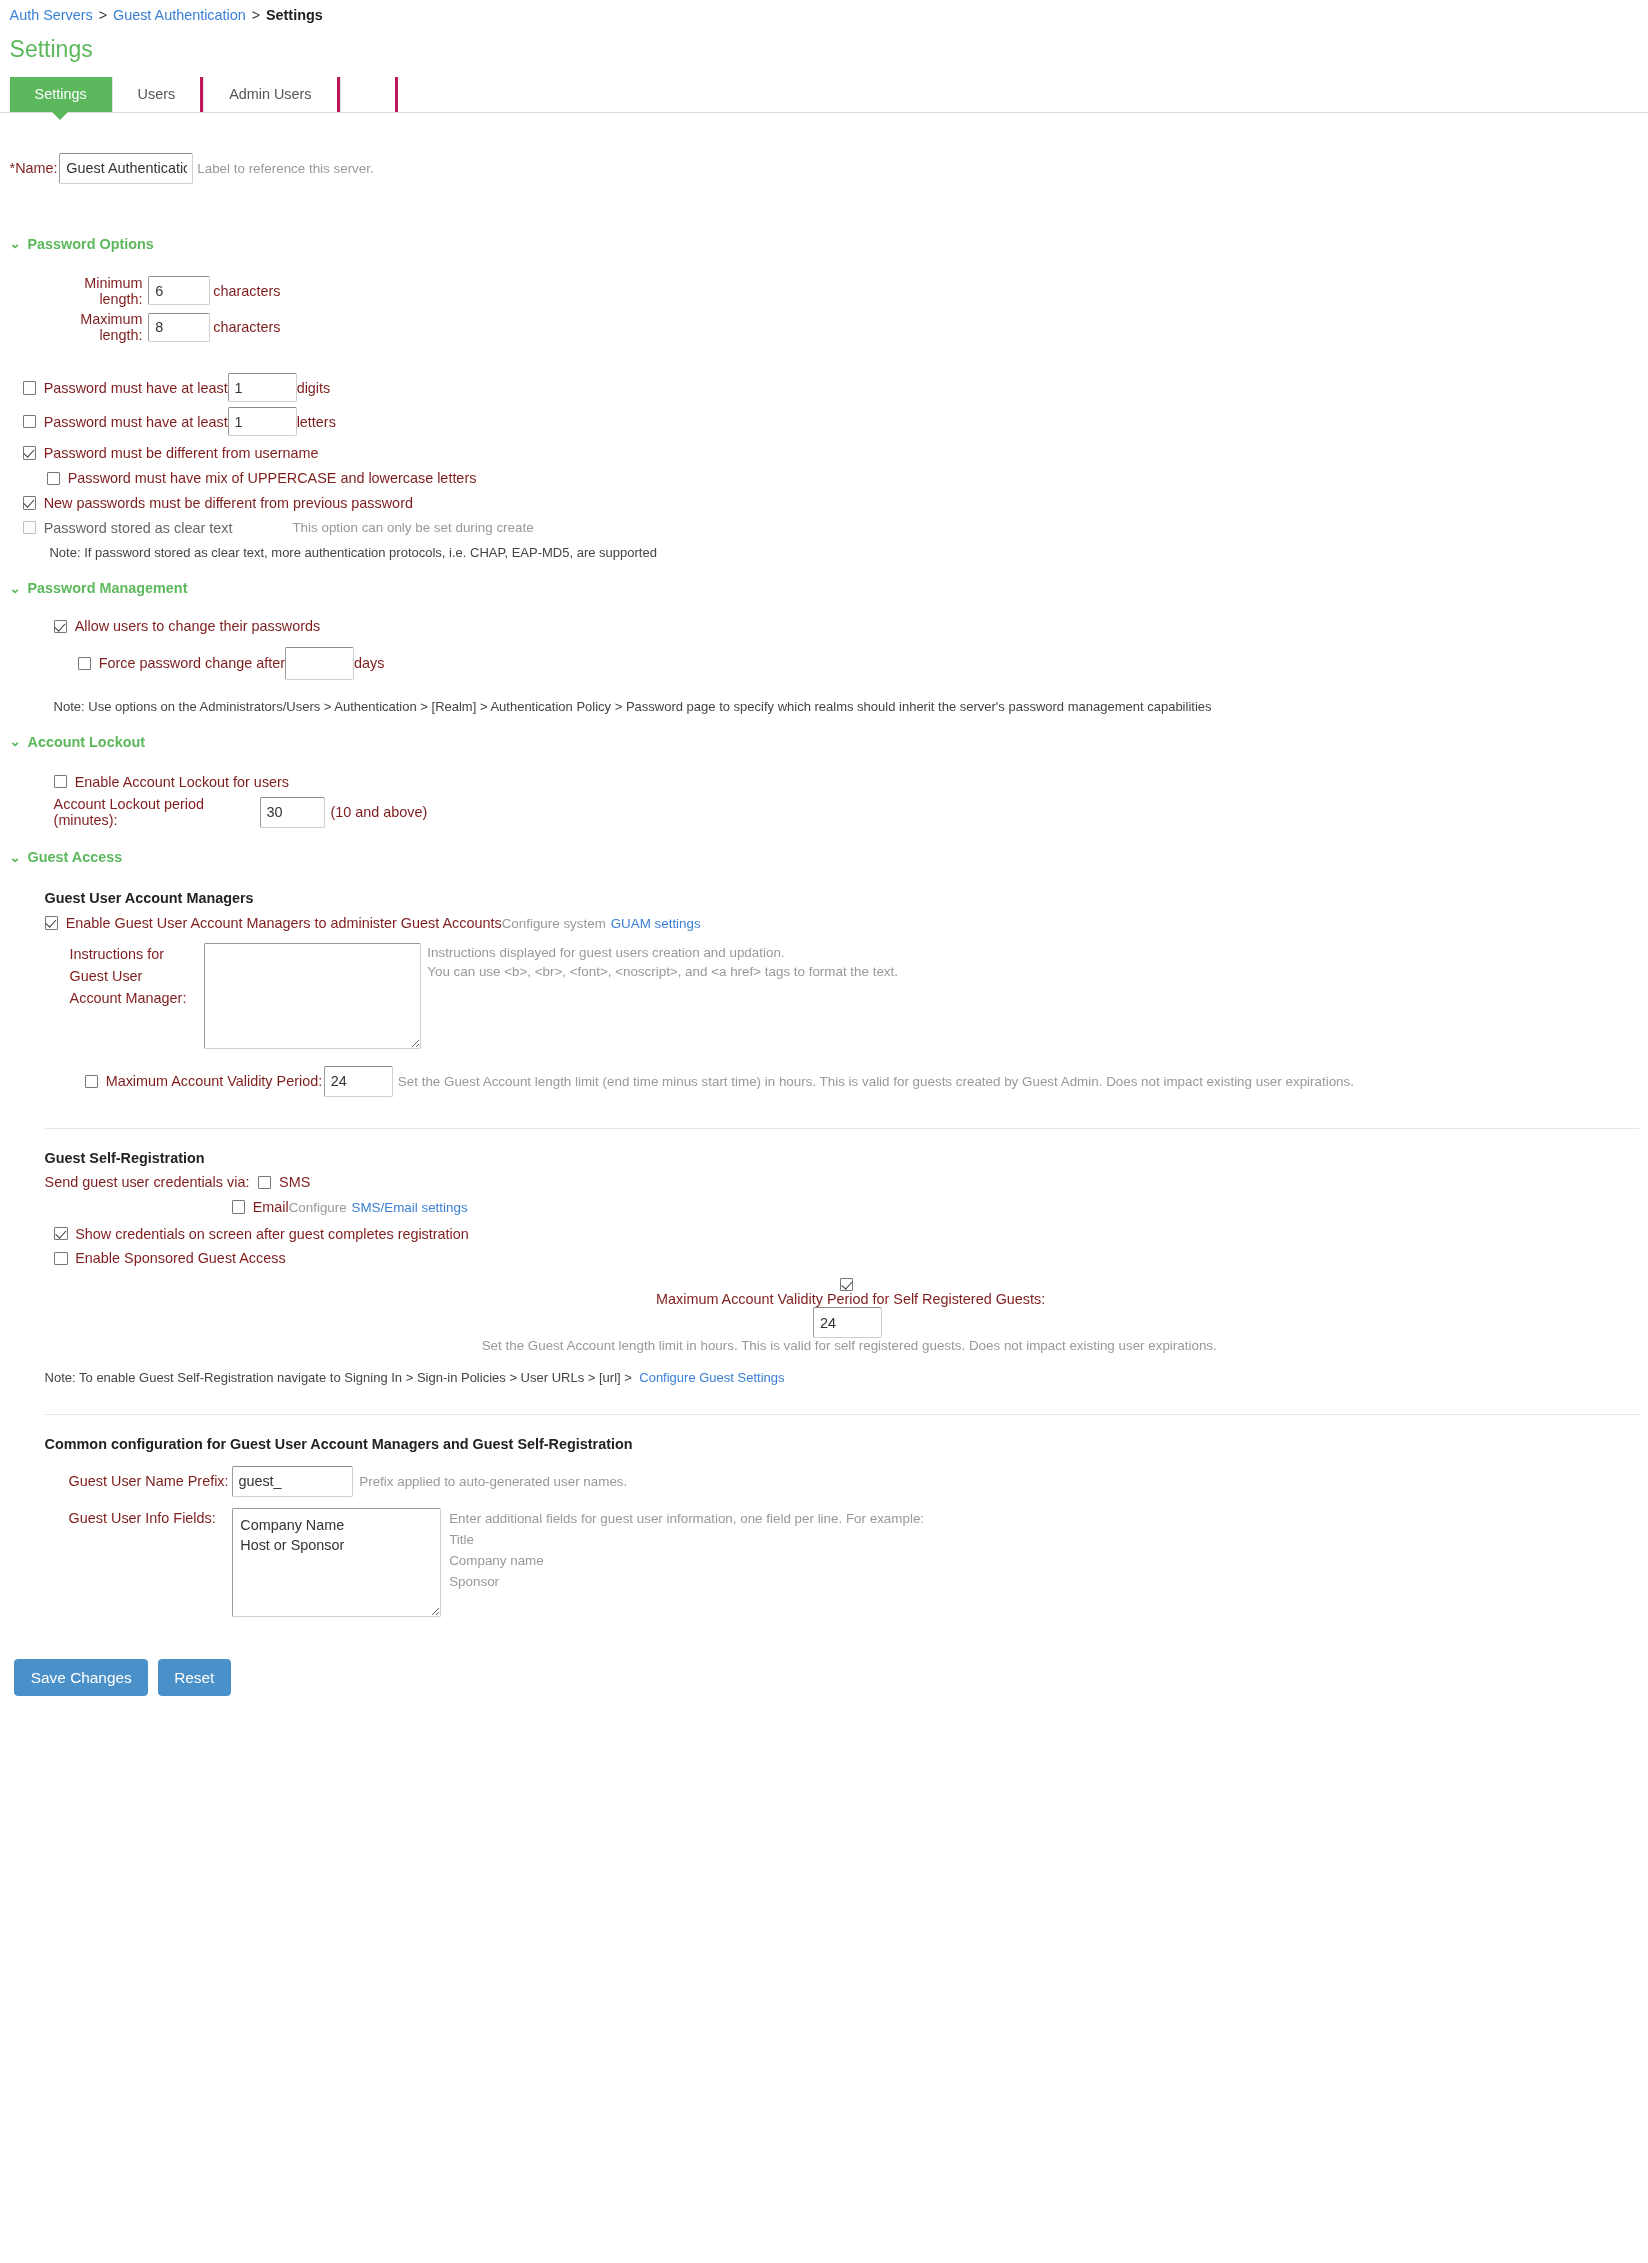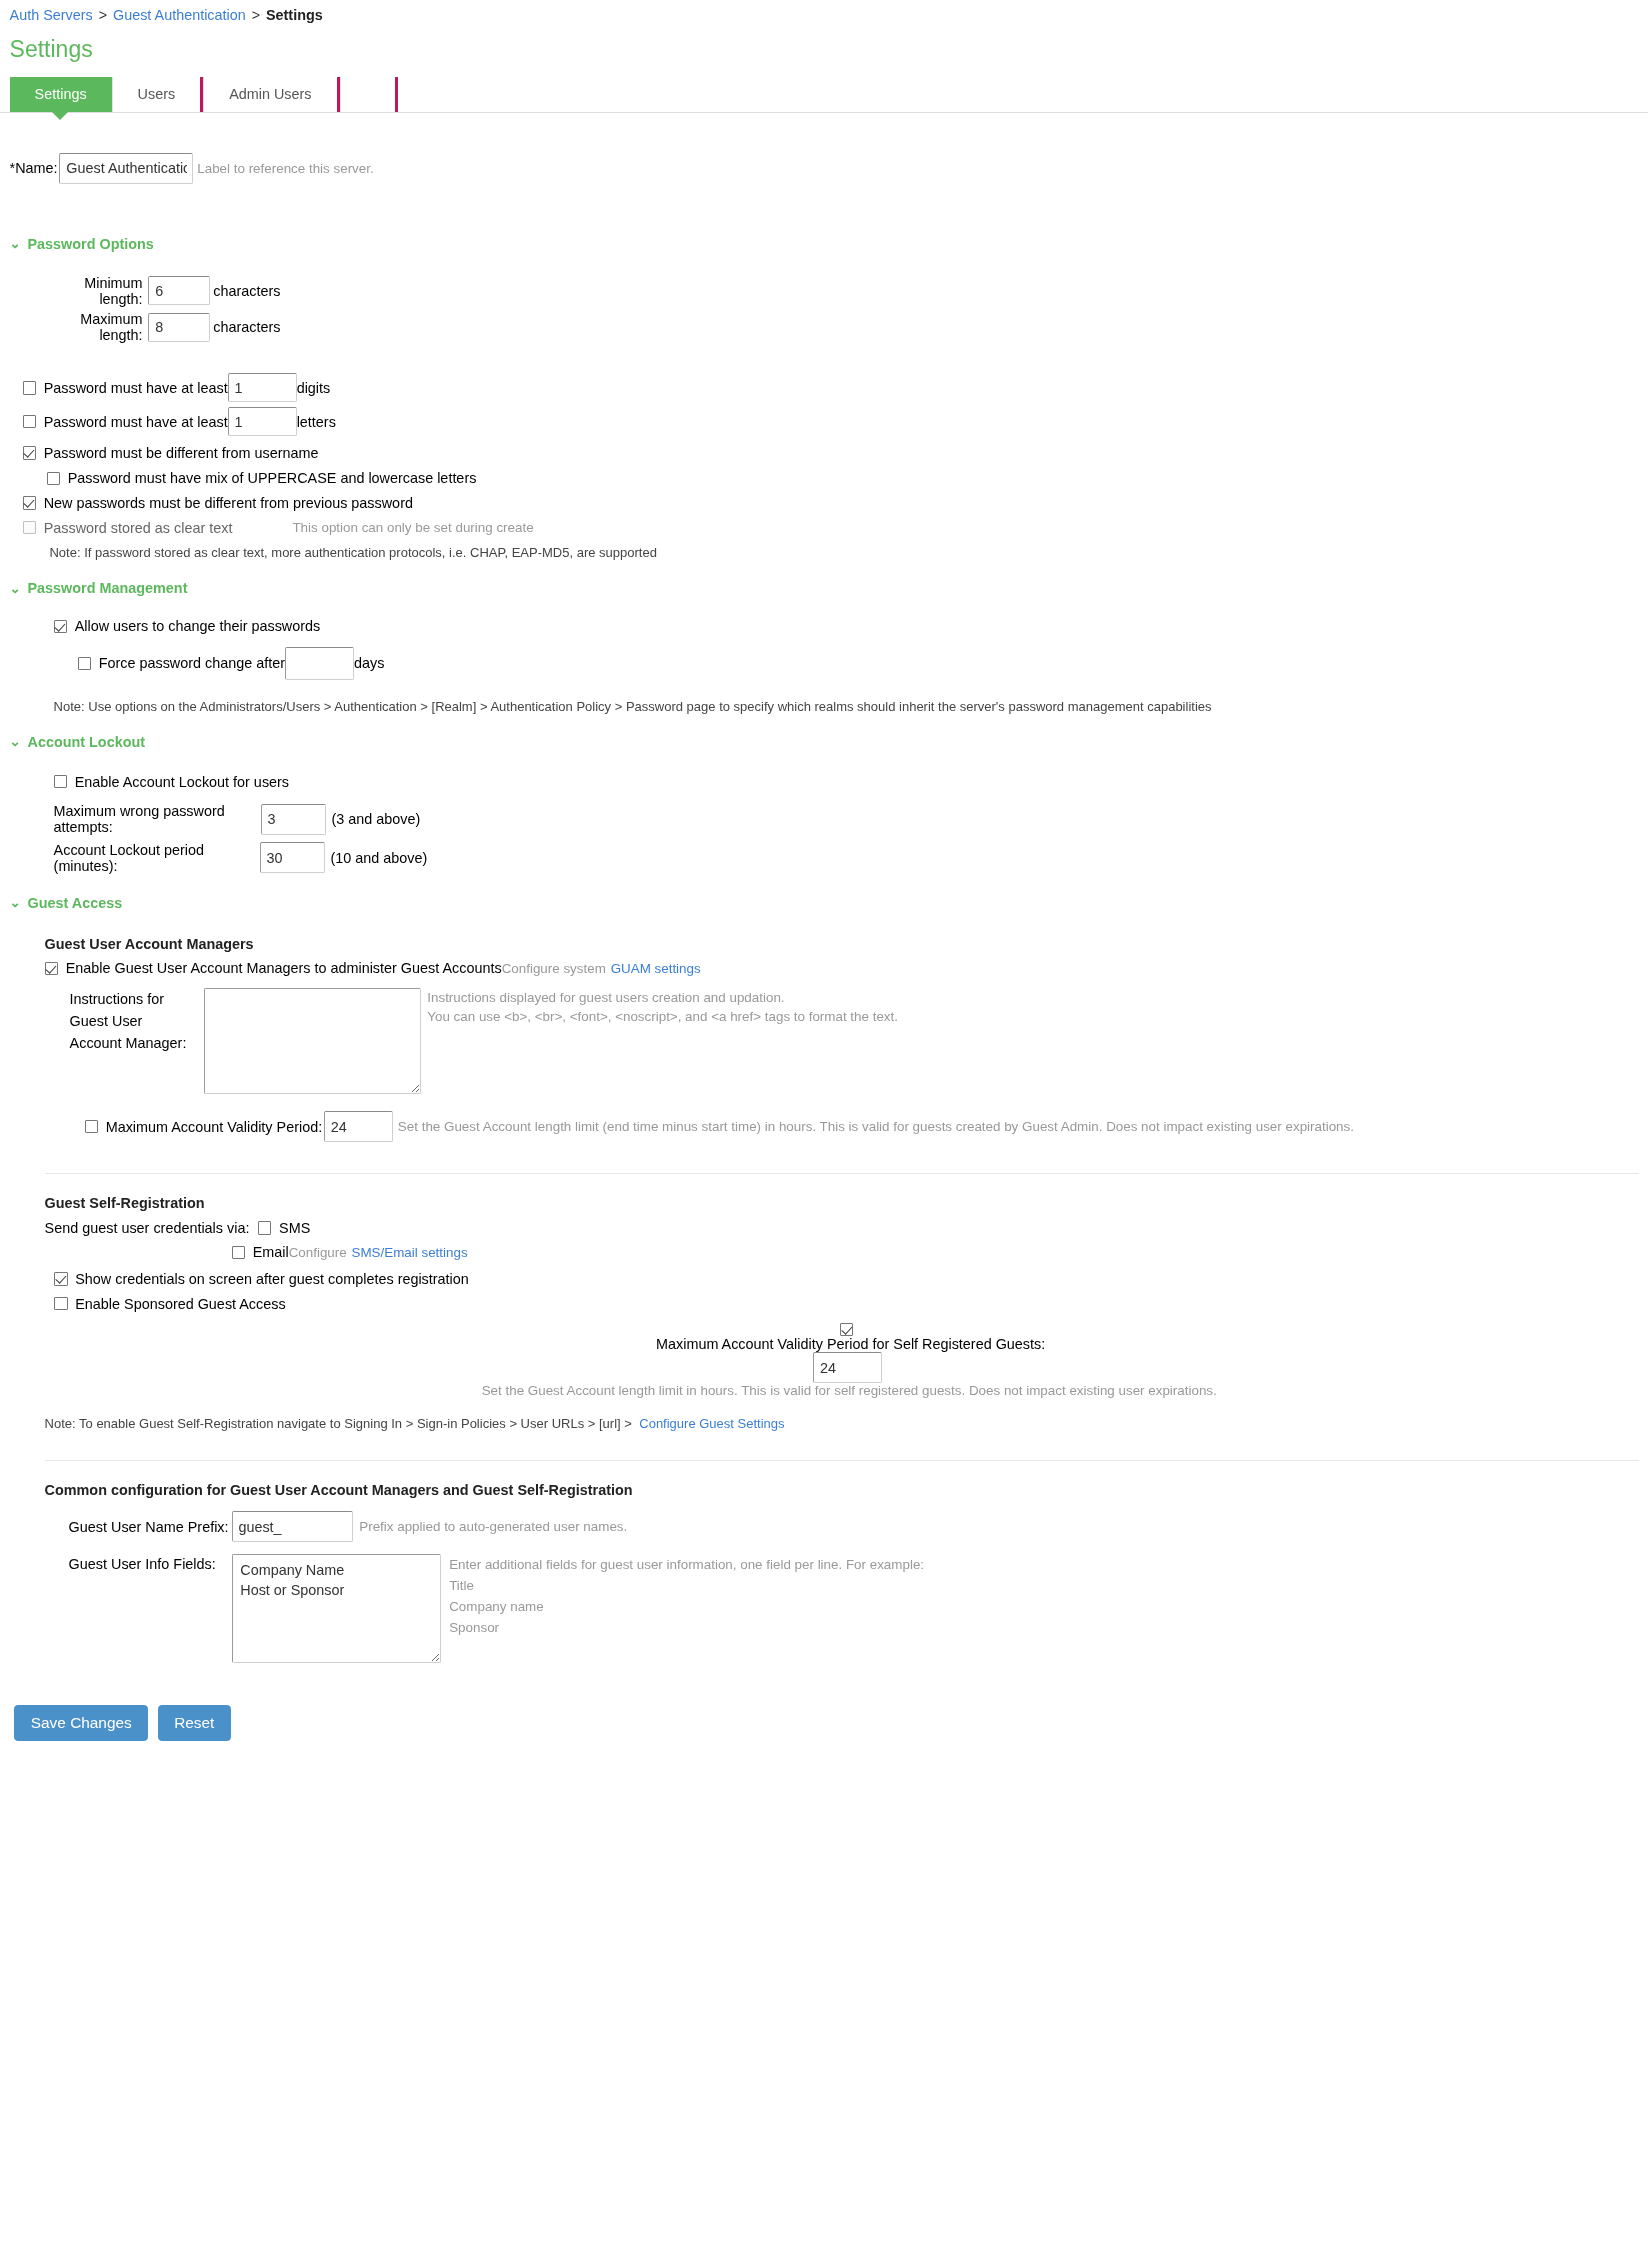--- a/index.html
+++ b/index.html
@@ -70,21 +70,21 @@
     width:0;height:0;
     border-left:8.6px solid transparent;
     border-right:8.6px solid transparent;
     border-top:8.6px solid #5cb85c;
   }
   .tab.spacer{width:58px;padding:0;}
 
   
   .content{padding:0 9.6px;}
   .row{display:flex;align-items:center;}
-  .lbl{color:#000000;font-size:14.4px;}
+  .lbl{color:#7f1d1d;font-size:14.4px;}
   .hint{color:#999999;font-size:13.4px;}
   .note{color:#444;font-size:13px;}
   a.link{color:#3a7fd5;text-decoration:none;}
 
   input.txt{
     font-family:"Liberation Sans", sans-serif;
     font-size:14.4px;
     color:#333;
     border:1px solid #9a9a9a;
     border-top-color:#8a8a8a;
@@ -278,25 +278,20 @@
       <span class="chev">⌄</span>
       <span>Account Lockout</span>
     </div>
 
     <div style="margin-left:44px;margin-top:24px;">
       <div class="row">
         <span class="cb"></span>
         <span class="lbl" style="margin-left:7.7px;">Enable Account Lockout for users</span>
       </div>
 
-      <div class="row" style="margin-top:13.4px;">
-        <span class="lbl" style="display:inline-block;width:207px;">Maximum wrong password attempts:</span>
-        <input class="txt" type="text" style="width: 65px; height: 31px;" value="3">
-        <span class="lbl" style="margin-left:5.8px;">(3 and above)</span>
-      </div>
 
       <div class="row" style="margin-top:6.7px;">
         <span class="lbl" style="display:inline-block;width:204px;">Account Lockout period (minutes):</span>
         <input class="txt" type="text" style="width: 65px; height: 31px; margin-left: 2px;" value="30">
         <span class="lbl" style="margin-left:5.8px;">(10 and above)</span>
       </div>
     </div>
 
     <div class="section-h" style="margin-top:21px;">
       <span class="chev">⌄</span>

